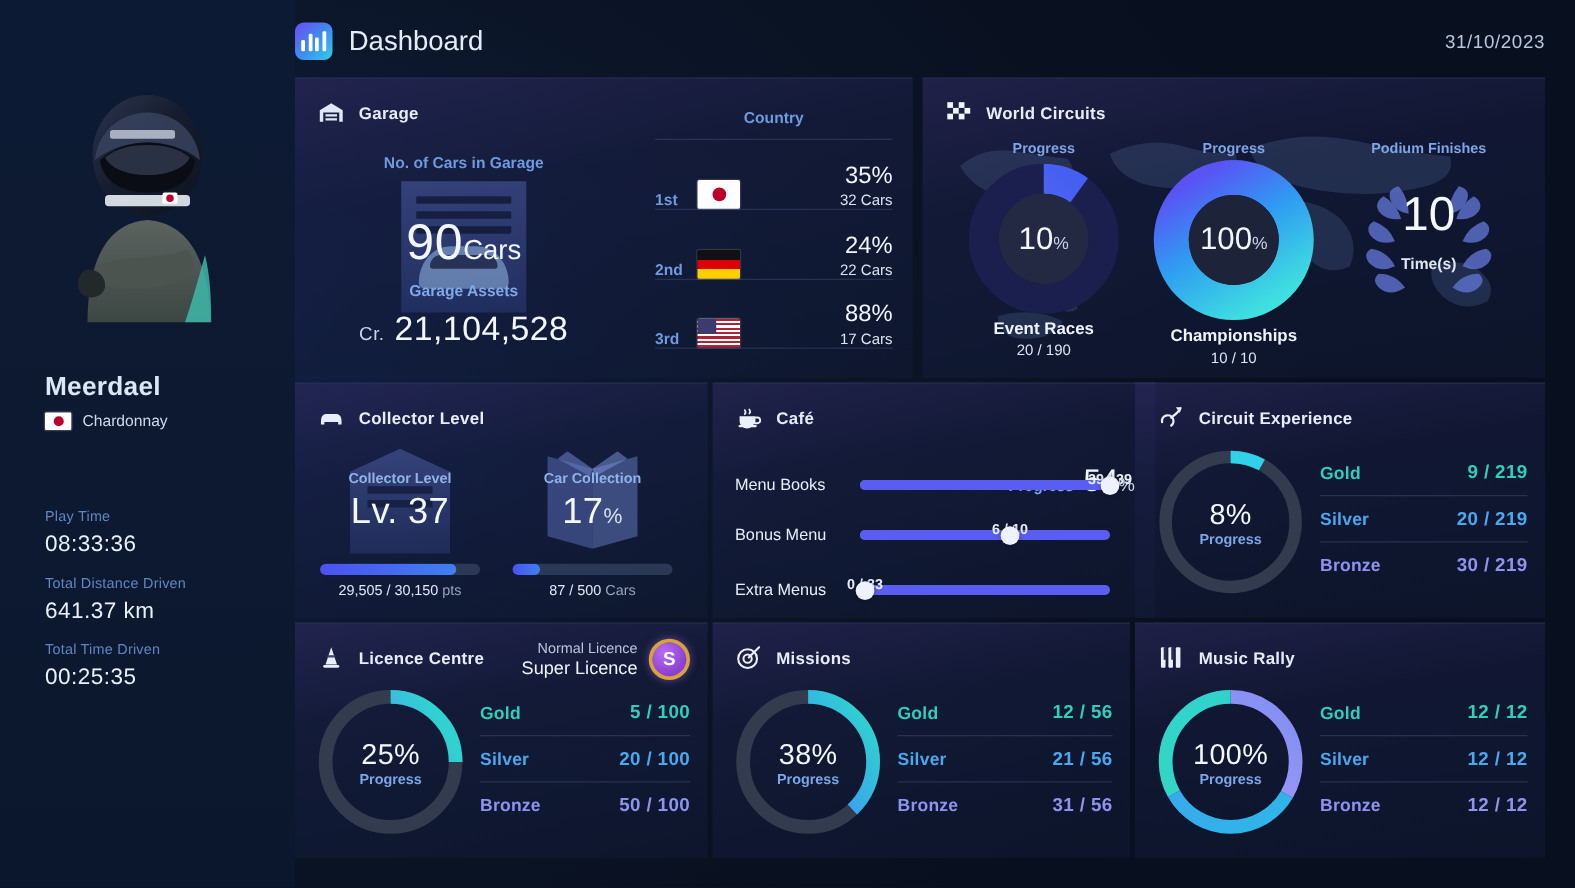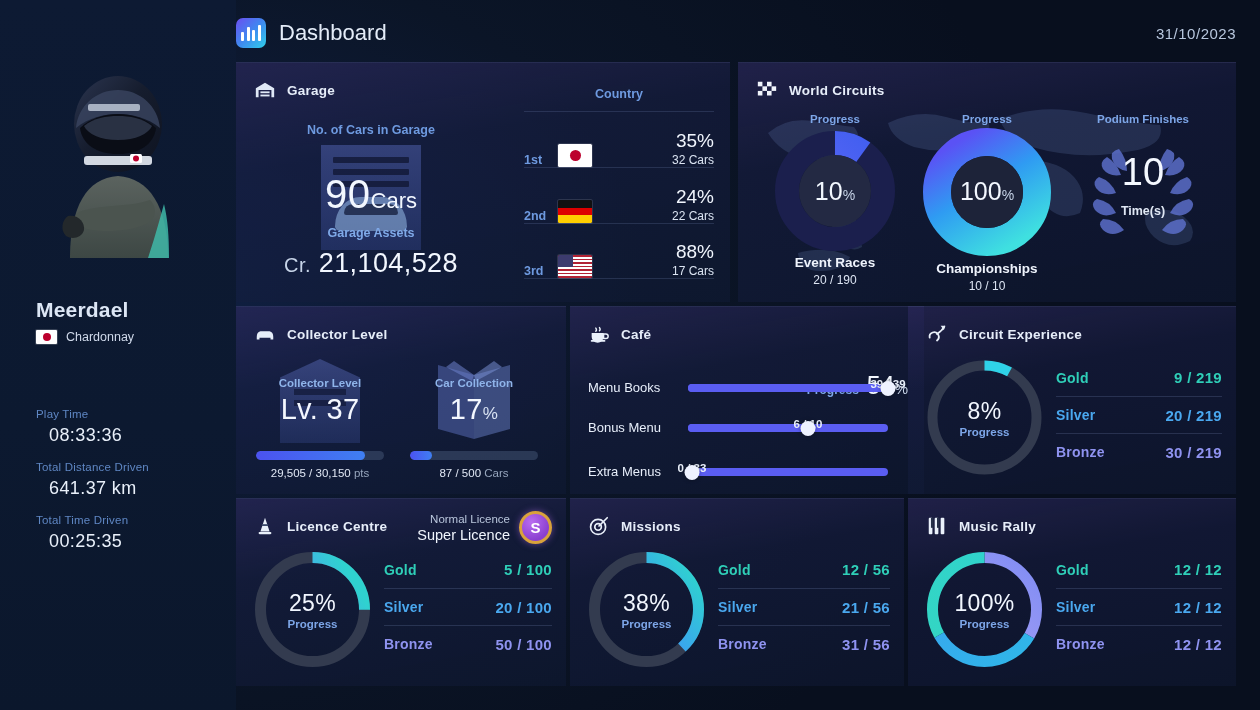--- a/index.html
+++ b/index.html
@@ -32,21 +32,21 @@
   .flag-jp {
     width: 21px; height: 14px; background: #fff; border-radius: 1px;
     display: flex; align-items: center; justify-content: center;
     box-shadow: 0 0 0 1px rgba(255,255,255,.18);
   }
   .flag-jp i { width: 8px; height: 8px; border-radius: 50%; background: #bc002d; display: block; }
   #player-region { font-size: 12.5px; color: #cfd9ea; }
 
   .stat-block { position: absolute; left: 36px; }
   .stat-label { font-size: 11.5px; color: #5f87c4; margin-bottom: 5px; letter-spacing: .2px; }
-  .stat-value { font-size: 18px; color: #e9f0fa; letter-spacing: .4px; margin-left: 13px; }
+  .stat-value { font-size: 18px; color: #e9f0fa; letter-spacing: .4px; }
   #stat-play     { top: 408px; }
   #stat-distance { top: 461px; }
   #stat-timedriven { top: 514px; }
 
   
   #header { position: absolute; left: 236px; top: 0; width: 1024px; height: 58px; }
   #header-left { position: absolute; left: 0; top: 18px; display: flex; align-items: center; gap: 13px; }
   #dash-icon {
     width: 30px; height: 30px; border-radius: 7px;
     background: linear-gradient(135deg, #6b4df0 0%, #3e8bf0 52%, #2fd0e8 100%);
@@ -103,21 +103,21 @@
   }
   #cars-value .unit { font-size: 22px; letter-spacing: 0; }
   #assets-label {
     position: absolute; left: 0; top: 163px; width: 270px; text-align: center;
     font-size: 12.5px; font-weight: bold; color: #7fa9e8;
   }
   #assets-value {
     position: absolute; left: 0; top: 185px; width: 270px; text-align: center;
     font-size: 27px; color: #f2f7ff; font-weight: 300; letter-spacing: .4px;
   }
-  #assets-value .cr { font-size: 20px; color: #c7d4e8; }
+  #assets-value .cr { font-size: 15px; color: #c7d4e8; }
 
   #country-col { position: absolute; left: 288px; top: 24px; width: 190px; }
   #country-head { text-align: center; font-size: 12.5px; font-weight: bold; color: #6e9ae0; padding-bottom: 10px; }
   .country-row {
     display: flex; align-items: flex-end; height: 56px;
     border-top: 1px solid rgba(130,150,200,.2);
   }
   .country-row:last-child { border-bottom: 1px solid rgba(130,150,200,.2); }
   .country-rank { width: 34px; font-size: 12.5px; font-weight: bold; color: #6e9ae0; }
   .country-flag { width: 34px; height: 23px; border-radius: 1.5px; overflow: hidden; box-shadow: 0 0 0 1px rgba(255,255,255,.12); }

